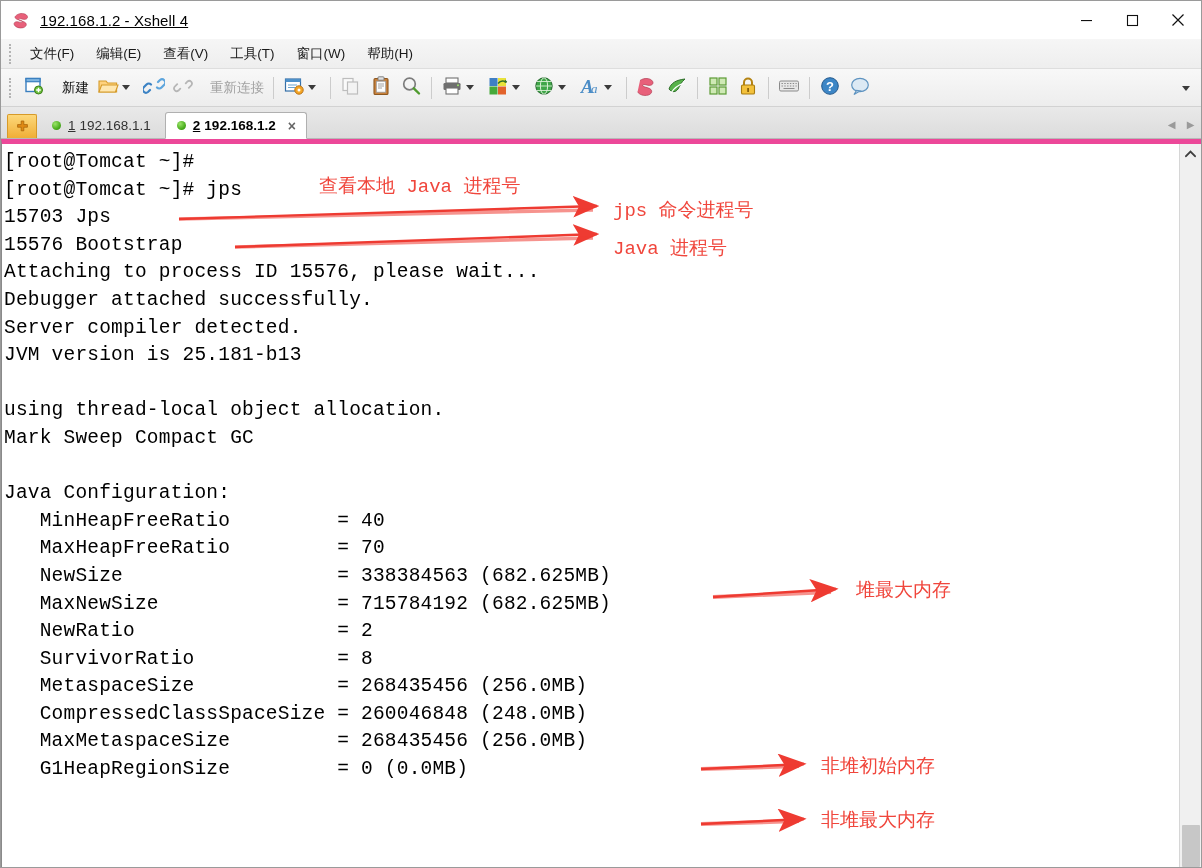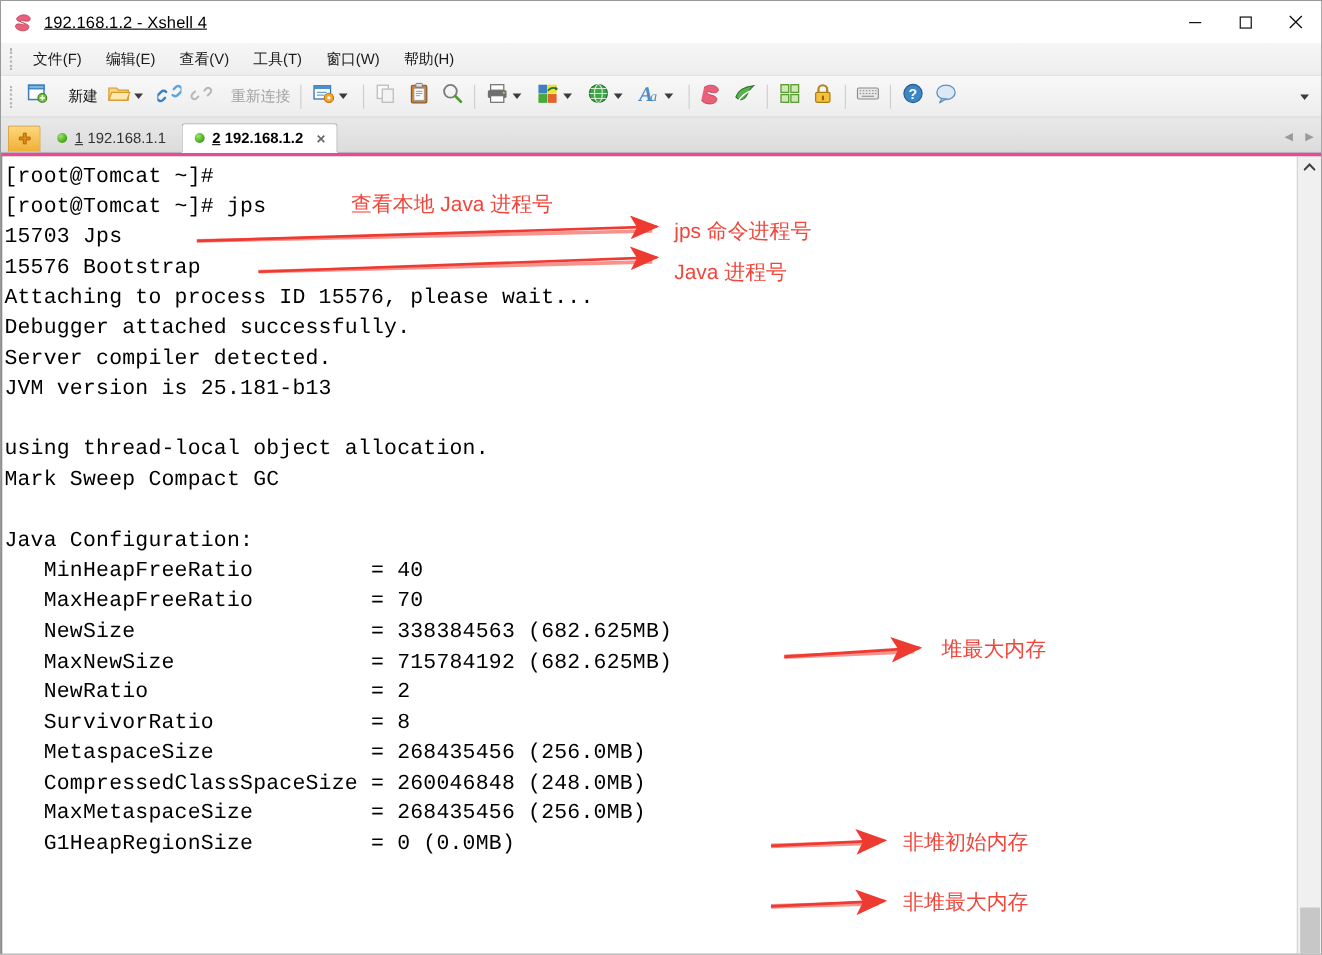--- a/index.html
+++ b/index.html
@@ -175,22 +175,22 @@
   .tab-scroll-btn {
     width: 17px; height: 22px;
     display: flex; align-items: center; justify-content: center;
     color: #9a9a9a; font-size: 10px;
   }
 
   
   .term-wrap {
     flex: 1 1 auto;
     position: relative;
-    background: #a3a3a3;
-    border-top: 3px solid #ec4899;
+    background: #fdba74;
+    border-top: 5px solid #ec4899;
     border-left: 1px solid #8a8a8a;
     display: flex;
     overflow: hidden;
   }
   .term {
     position: relative;
     flex: 1 1 auto;
     background: #ffffff;
     overflow: hidden;
     padding: 5px 0 0 2px;
@@ -233,21 +233,21 @@
   
   .overlay {
     position: absolute; left: 0; top: 0;
     width: 1202px; height: 868px;
     pointer-events: none;
   }
   .anno-text {
     position: absolute;
     color: #f0463c;
     font-size: 19px;
-    font-family: Liberation Sans, sans-serif;
+    font-family: Liberation Mono, monospace;
     white-space: nowrap;
   }
 </style>
 </head>
 <body>
 
 <div id="app">
 
   <div class="titlebar">
     <span class="app-icon">

